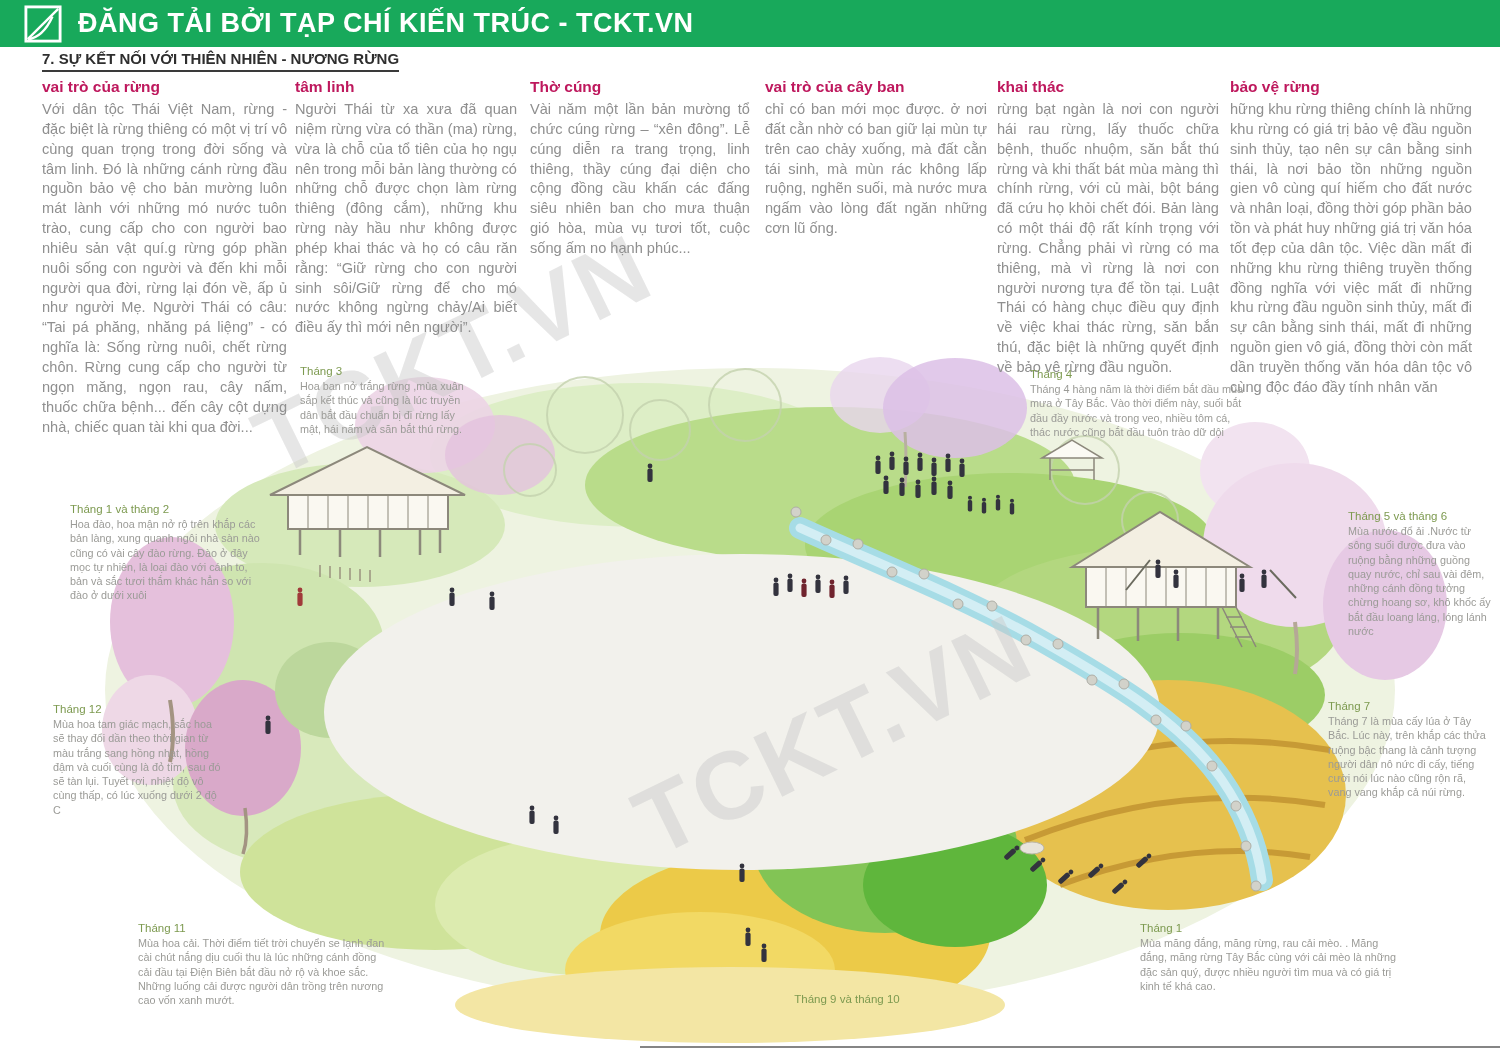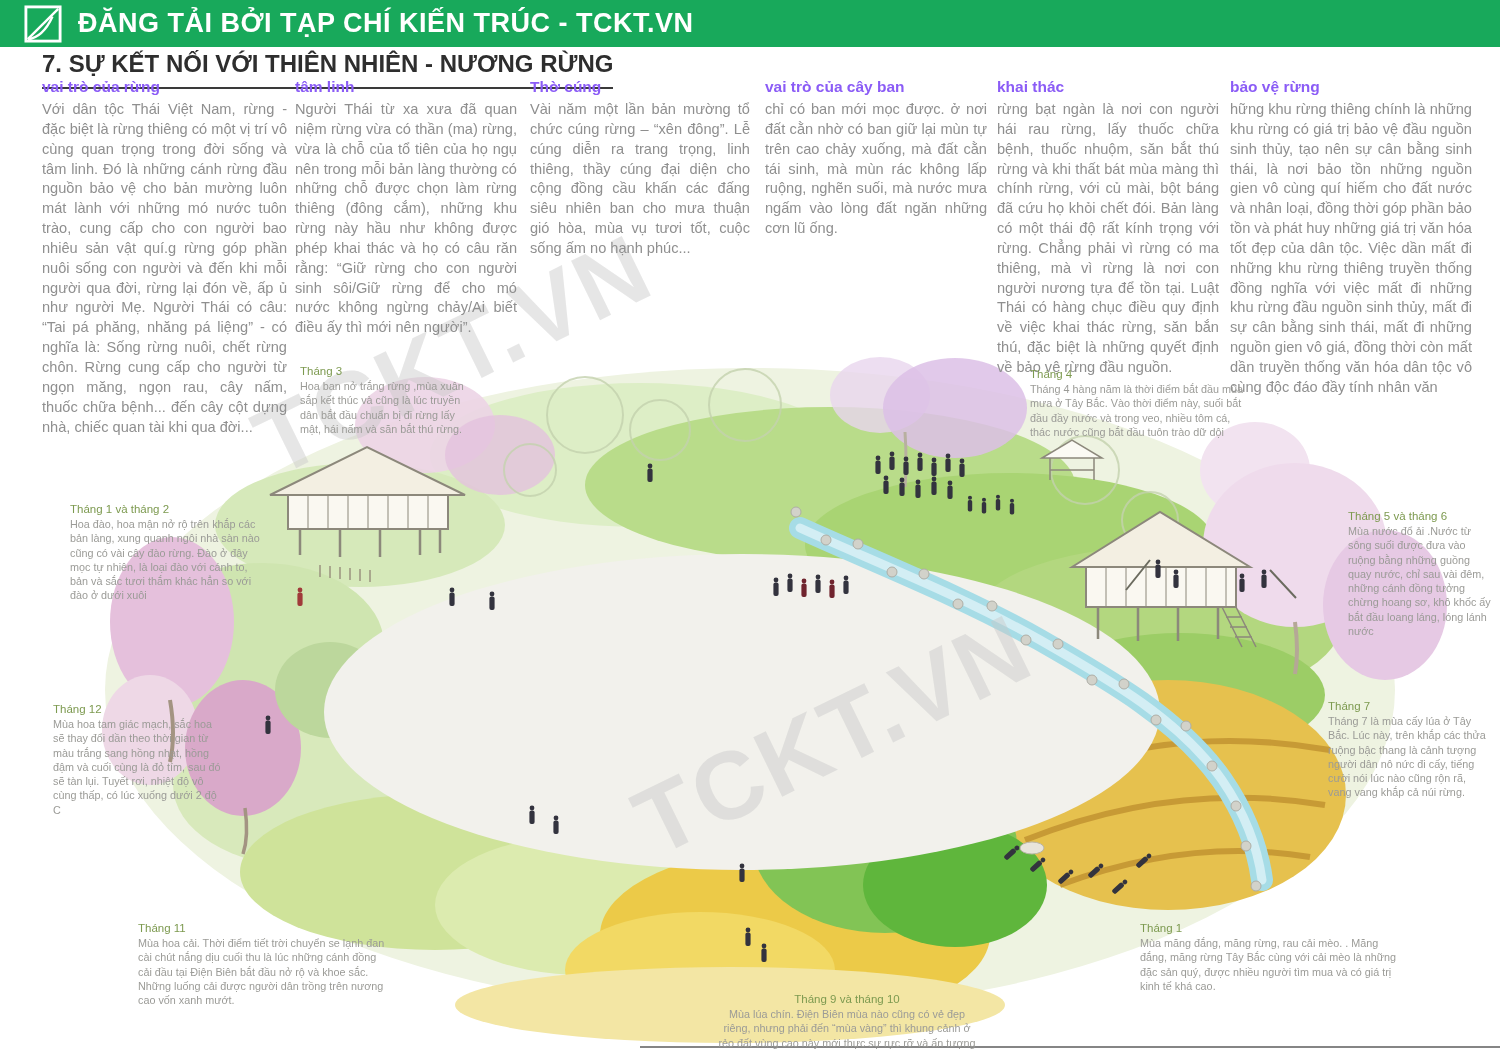--- a/index.html
+++ b/index.html
@@ -2,24 +2,24 @@
 <html><head>
 <meta charset="utf-8">
 <style>
   html,body{margin:0;padding:0;background:#fff;}
   .page{position:relative;width:1500px;height:1061px;background:#ffffff;overflow:hidden;
         font-family:"Liberation Sans",sans-serif;}
   .header{position:absolute;left:0;top:0;width:1500px;height:47px;background:#18a95b;
           display:flex;align-items:center;gap:16px;padding-left:24px;box-sizing:border-box;z-index:6;}
   .logo{width:38px;height:38px;flex:0 0 auto;}
   .header-title{color:#ffffff;font-weight:bold;font-size:27px;letter-spacing:.5px;white-space:nowrap;}
-  .page-title{position:absolute;left:42px;top:50px;font-size:24px;font-weight:bold;color:#2e2e2e;
-              border-bottom:2px solid #3a3a3a;padding-bottom:9px;z-index:5;white-space:nowrap;}
+  .page-title{position:absolute;left:42px;top:50px;font-size:15px;font-weight:bold;color:#2e2e2e;
+              border-bottom:2px solid #3a3a3a;padding-bottom:3px;z-index:5;white-space:nowrap;}
   .col{position:absolute;top:78px;z-index:5;}
-  .col h3{margin:0 0 4px 0;font-size:15.5px;color:#8b5cf6;font-weight:bold;}
+  .col h3{margin:0 0 4px 0;font-size:15.5px;color:#be185d;font-weight:bold;}
   .col p{margin:0;font-size:14.6px;line-height:1.36;color:#8f8f8f;text-align:justify;}
   .month{position:absolute;z-index:5;}
   .month .ml{font-size:11.5px;font-weight:normal;color:#7d9a50;margin-bottom:2px;}
   .month .mb{font-size:10.8px;line-height:1.32;color:#9b9b97;}
   .illus{position:absolute;left:0;top:0;z-index:1;}
   .watermark{position:absolute;z-index:2;font-weight:bold;font-size:96px;color:#c9c9c9;opacity:.45;
              transform:rotate(-26deg);white-space:nowrap;letter-spacing:3px;pointer-events:none;}
   .bottom-rule{position:absolute;left:640px;top:1046px;width:860px;height:2px;background:#5c5c5c;opacity:.75;z-index:4;}
 </style>
 </head>
@@ -244,21 +244,20 @@
   <div class="month" style="left:1328px;top:700px;width:162px;">
     <div class="ml">Tháng 7</div>
     <div class="mb">Tháng 7 là mùa cấy lúa ở Tây Bắc. Lúc này, trên khắp các thửa ruộng bậc thang là cảnh tượng người dân nô nức đi cấy, tiếng cười nói lúc nào cũng rộn rã, vang vang khắp cả núi rừng.</div>
   </div>
   <div class="month" style="left:1140px;top:922px;width:262px;">
     <div class="ml">Tháng 1</div>
     <div class="mb">Mùa măng đắng, măng rừng, rau cải mèo. . Măng đắng, măng rừng Tây Bắc cùng với cải mèo là những đặc sản quý, được nhiều người tìm mua và có giá trị kinh tế khá cao.</div>
   </div>
   <div class="month" style="left:716px;top:993px;width:262px;text-align:center;">
     <div class="ml">Tháng 9 và tháng 10</div>
-    <div class="mb">Mùa lúa chín. Điện Biên mùa nào cũng có vẻ đẹp riêng, nhưng phải đến “mùa vàng” thì khung cảnh ở rẻo đất vùng cao này mới thực sự rực rỡ và ấn tượng</div>
   </div>
   <div class="month" style="left:138px;top:922px;width:252px;">
     <div class="ml">Tháng 11</div>
     <div class="mb">Mùa hoa cải. Thời điểm tiết trời chuyển se lạnh đan cài chút nắng dịu cuối thu là lúc những cánh đồng cải đầu tại Điện Biên bắt đầu nở rộ và khoe sắc. Những luống cải được người dân trồng trên nương cao vốn xanh mướt.</div>
   </div>
   <div class="month" style="left:53px;top:703px;width:170px;">
     <div class="ml">Tháng 12</div>
     <div class="mb">Mùa hoa tam giác mạch,  sắc hoa sẽ thay đổi dần theo thời gian từ màu trắng sang hồng nhạt, hồng đậm và cuối cùng là đỏ tím, sau đó sẽ tàn lụi. Tuyết rơi, nhiệt độ vô cùng thấp, có lúc xuống dưới 2 độ C</div>
   </div>
 

